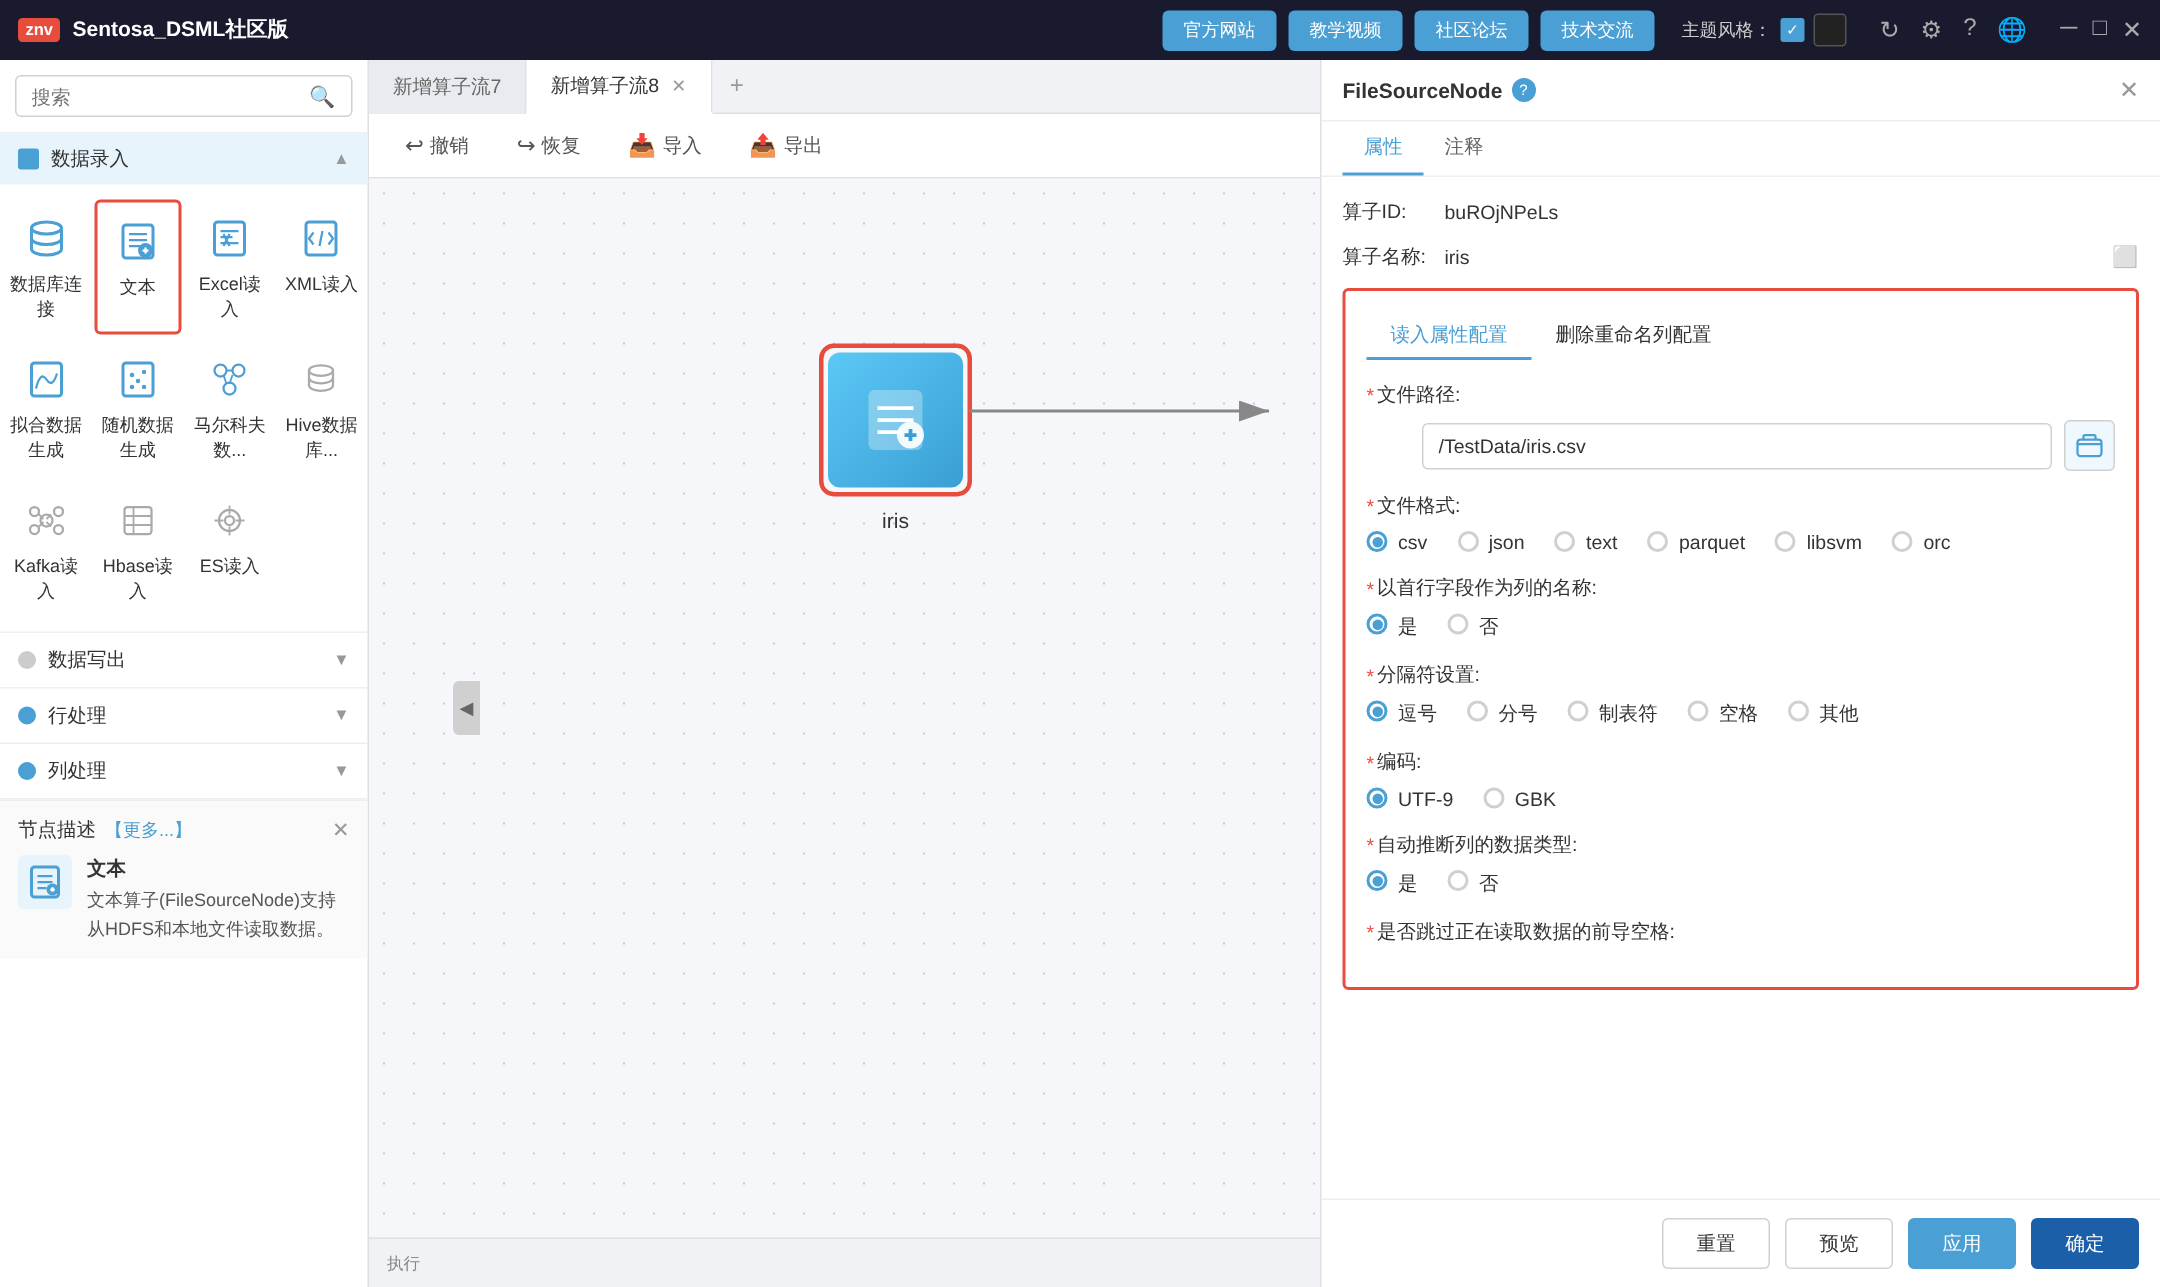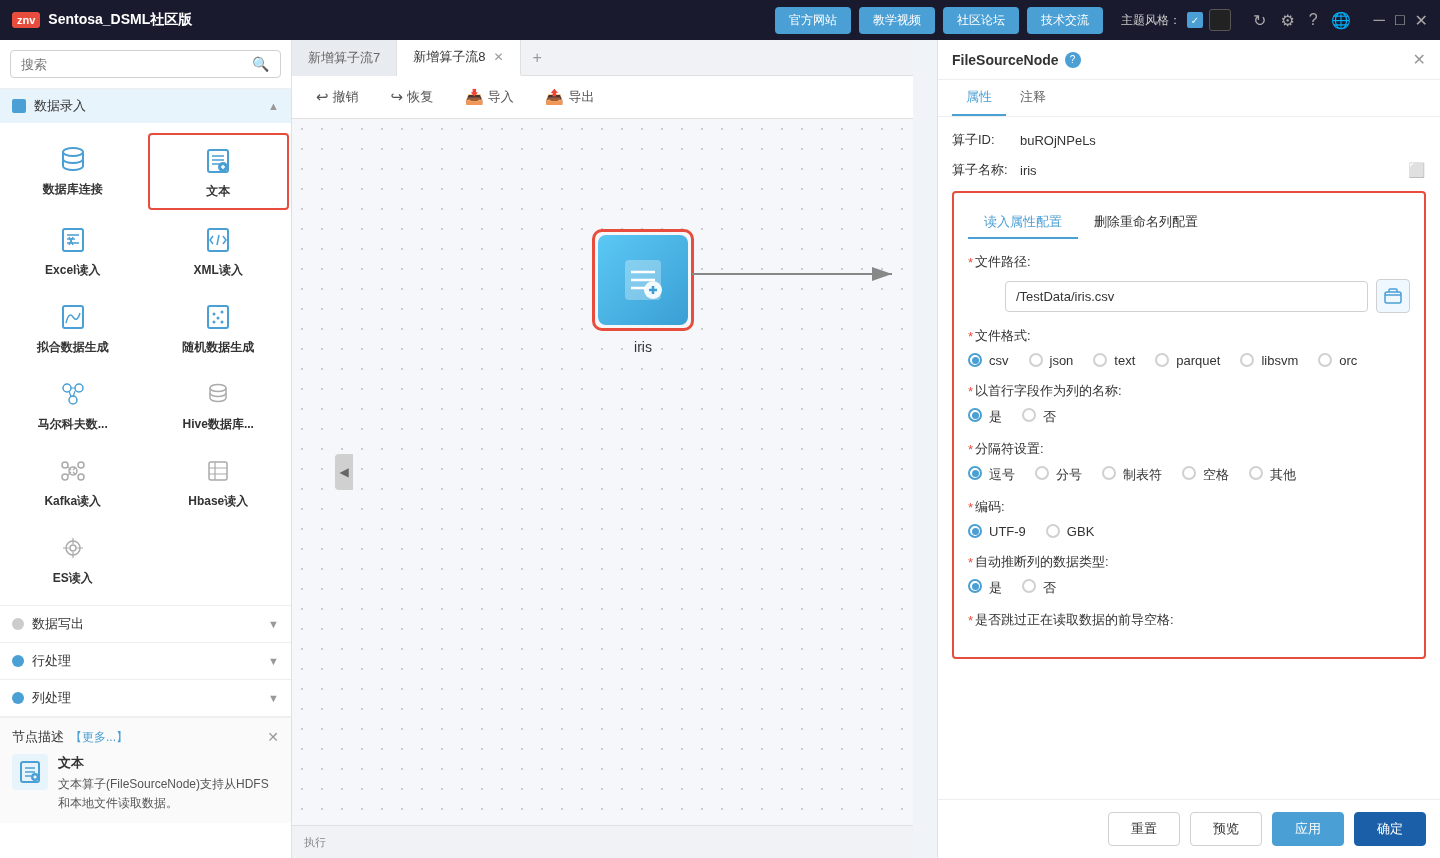--- a/index.html
+++ b/index.html
@@ -79,21 +79,21 @@
     }
 
     
     .main-layout {
       display: flex;
       height: calc(858px - 40px);
     }
 
     
     .sidebar {
-      width: 292px;
+      width: 246px;
       background: white;
       border-right: 1px solid #e0e0e0;
       display: flex;
       flex-direction: column;
       flex-shrink: 0;
     }
     .sidebar-search {
       padding: 10px;
       border-bottom: 1px solid #eee;
     }
@@ -133,22 +133,21 @@
     .category-title {
       font-size: 13px;
       color: #333;
       font-weight: 500;
       flex: 1;
     }
     .category-arrow { color: #999; font-size: 11px; }
     .category-content {
       padding: 8px 0;
       display: grid;
-      grid-template-columns: repeat(2, 1fr);
-      font-weight: bold;
+      grid-template-columns: repeat(4, 1fr);
     }
     .node-item {
       display: flex;
       flex-direction: column;
       align-items: center;
       padding: 8px 4px;
       cursor: pointer;
       border-radius: 4px;
       margin: 2px;
     }
@@ -315,27 +314,26 @@
     }
     .canvas-node-label {
       margin-top: 8px;
       font-size: 14px;
       color: #333;
       font-weight: 500;
     }
 
     
     .right-panel {
-      width: 503px;
+      width: 560px;
       background: white;
       border-left: 1px solid #e0e0e0;
       display: flex;
       flex-direction: column;
       flex-shrink: 0;
-      margin-left: 24px;
     }
     .right-panel-header {
       display: flex;
       align-items: center;
       padding: 10px 14px;
       border-bottom: 1px solid #eee;
       gap: 6px;
     }
     .panel-title { font-size: 14px; font-weight: bold; color: #333; }
     .panel-help {

